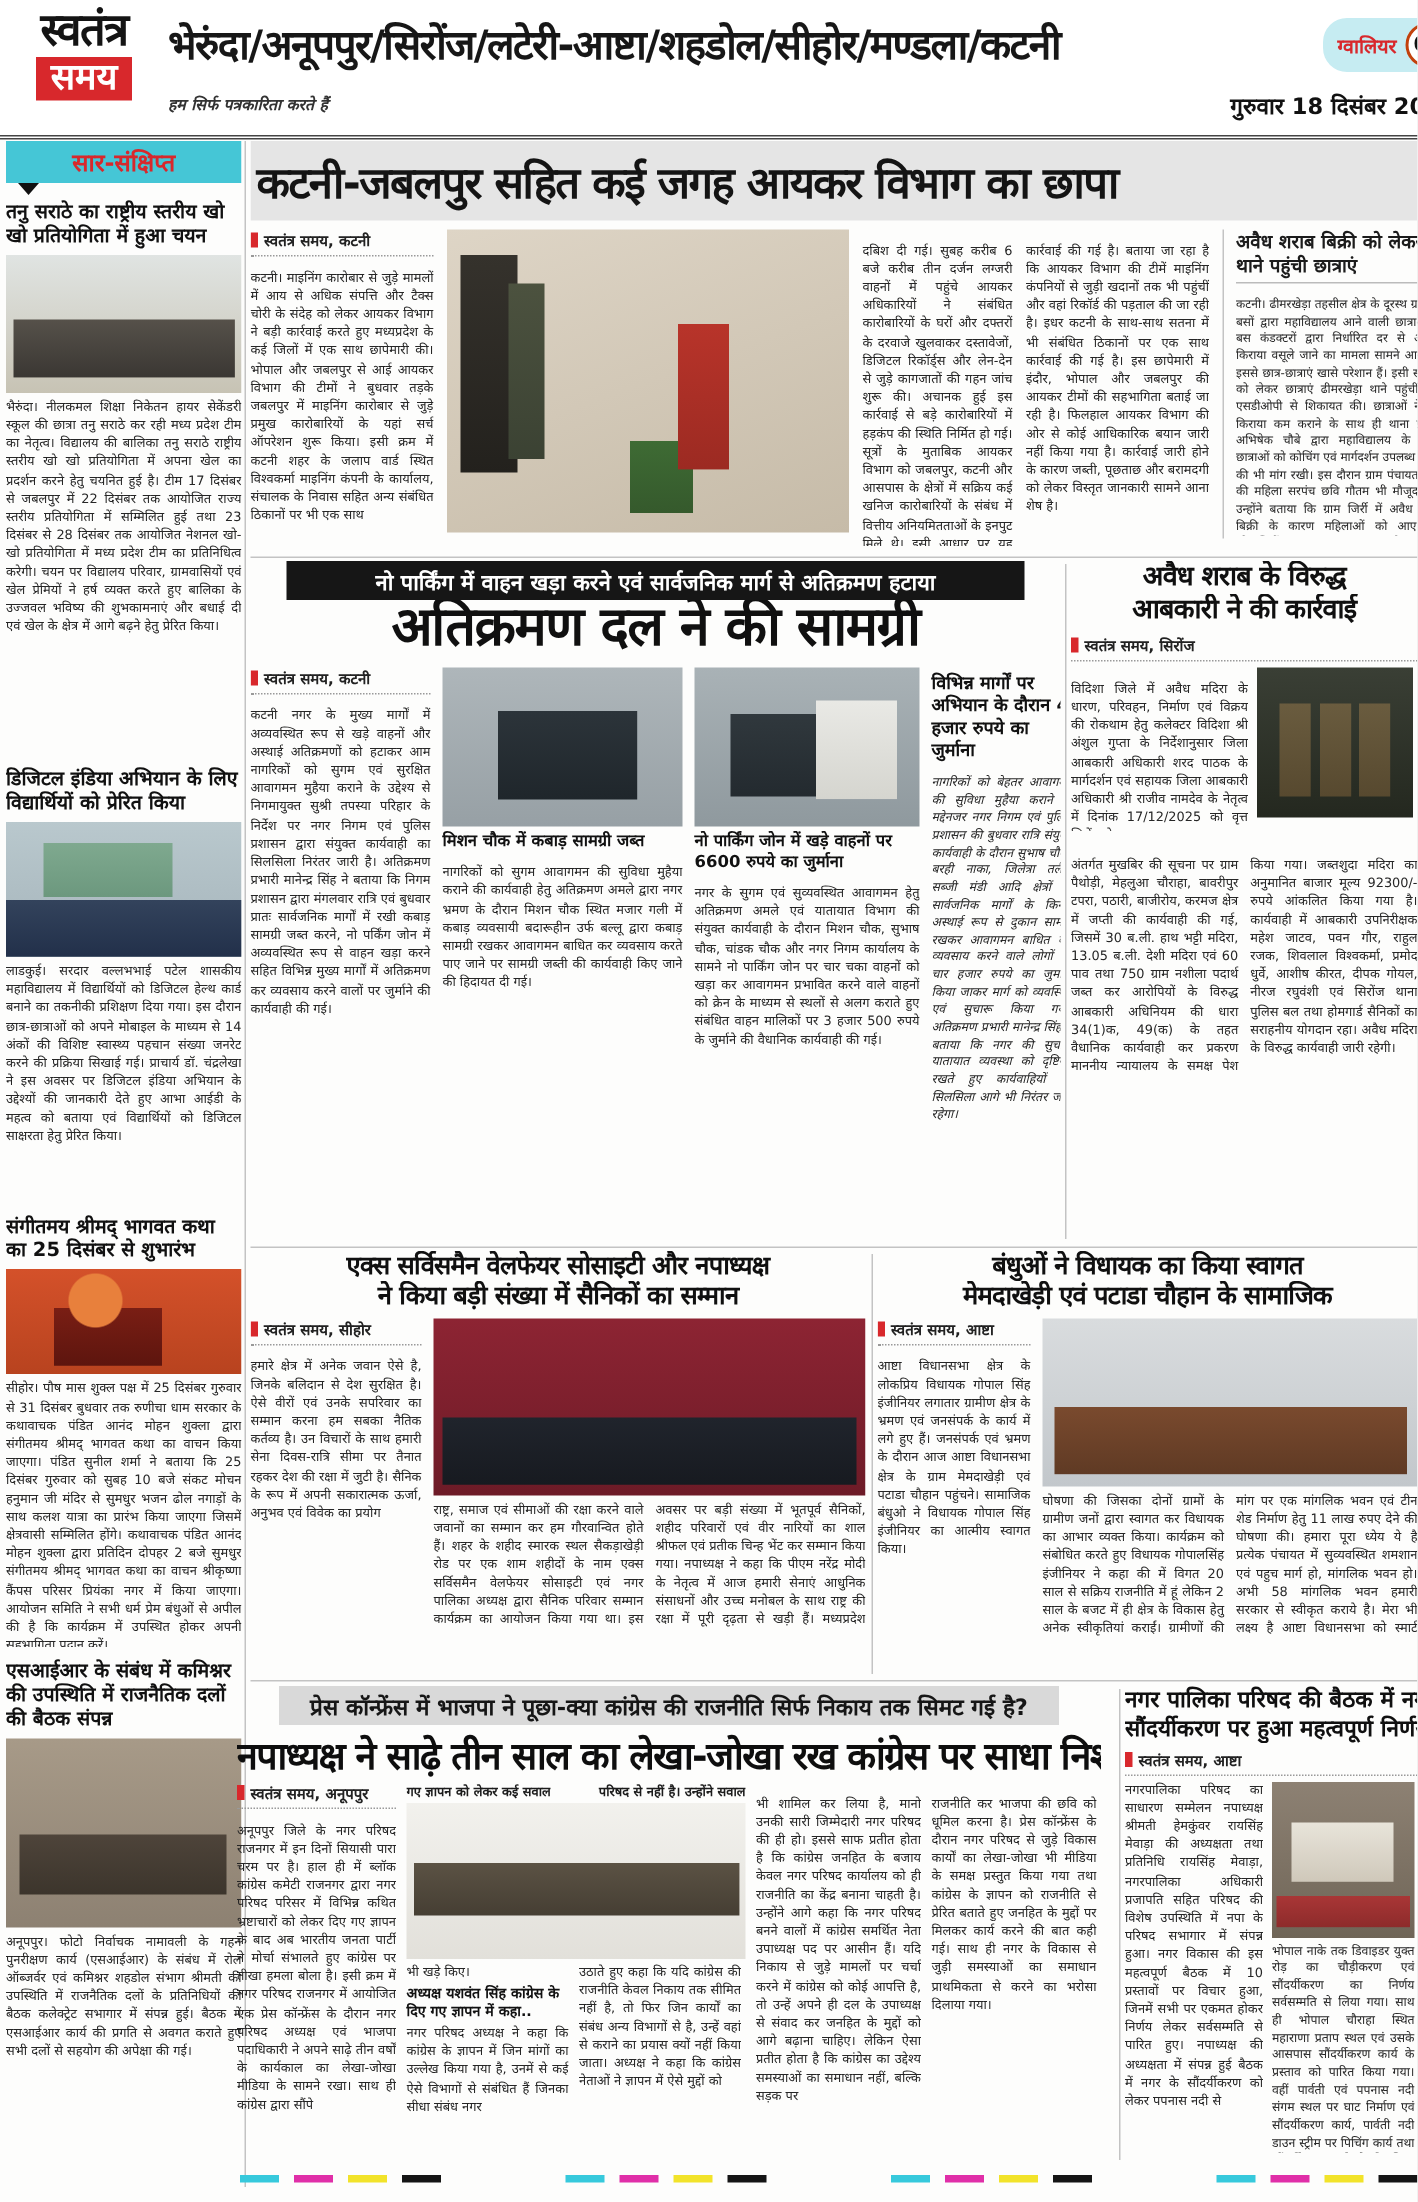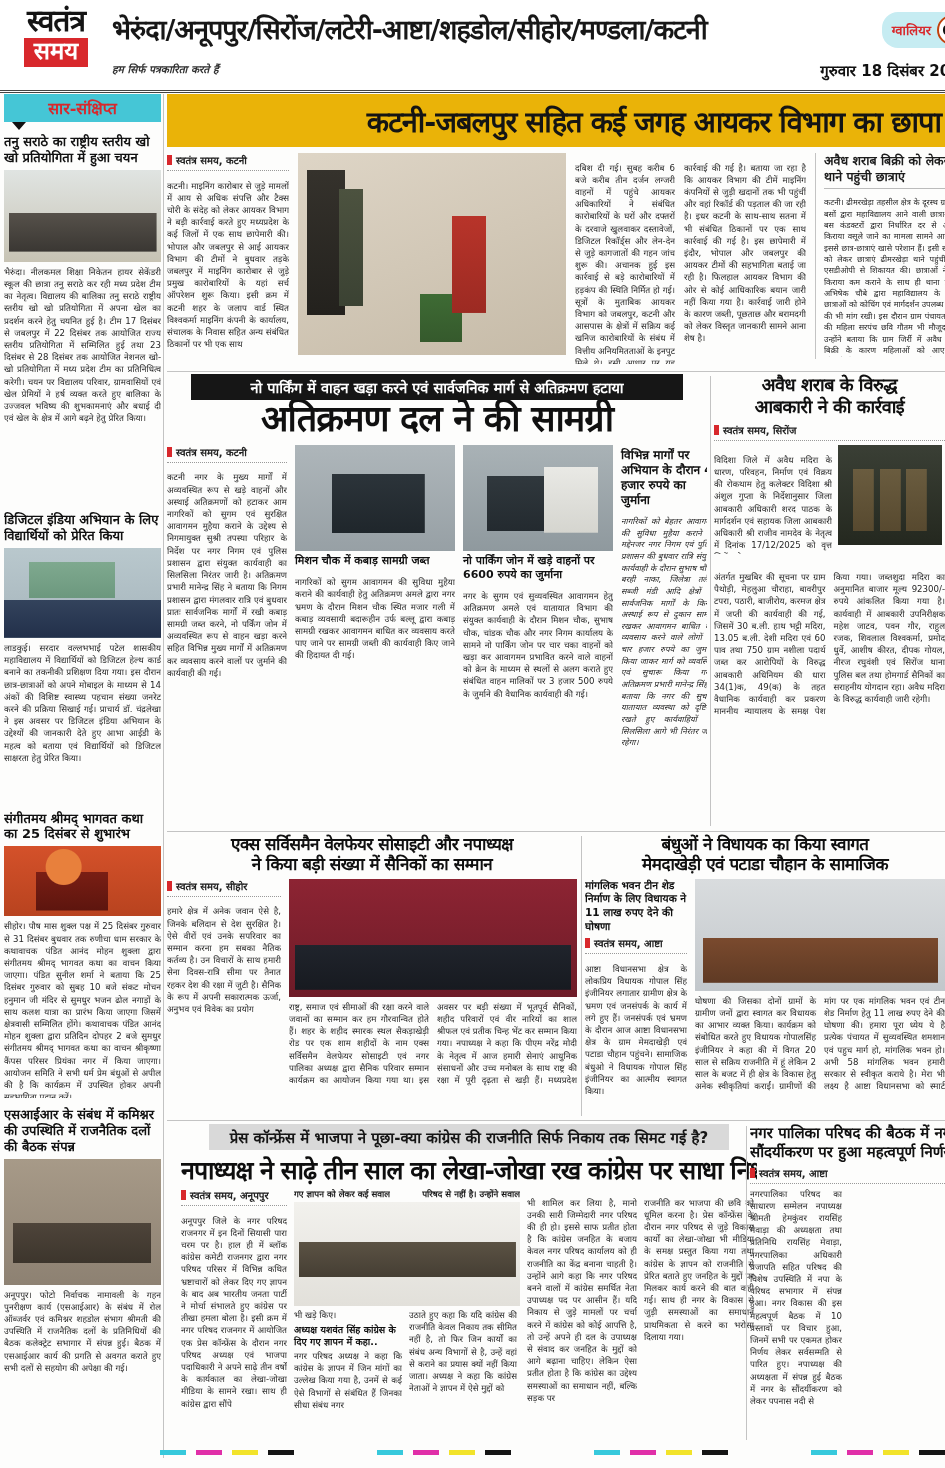--- a/index.html
+++ b/index.html
@@ -52,21 +52,21 @@
   .sidebar{position:absolute;left:4px;top:94px;width:157px;height:1368px;overflow:hidden;}
   .sb-banner{background:#45c6d6;color:#d8282c;font-weight:800;font-size:16px;text-align:center;
              padding:3px 5px;position:relative;}
   .sb-tri{width:0;height:0;border-left:7px solid transparent;border-right:7px solid transparent;
           border-top:8px solid #111;margin:0 0 4px 8px;}
   .sb-item h3{font-size:13px;line-height:1.22;font-weight:800;margin:4px 0 4px;color:#111;}
   .sb-item .ph{width:100%;}
   .sb-item .bodytext{margin-top:4px;}
   
   .top-article{position:absolute;left:167px;top:94px;width:778px;height:276px;overflow:hidden;}
-  .bar-headline{background:#eab308;font-size:29px;font-weight:800;text-align:right;
+  .bar-headline{background:#e5e5e5;font-size:29px;font-weight:800;text-align:left;
                 padding:7px 4px;letter-spacing:-1px;white-space:nowrap;overflow:hidden;color:#141414;}
   .ta-row{display:flex;gap:9px;margin-top:6px;height:206px;}
   
   .center-article{position:absolute;left:167px;top:374px;width:540px;height:454px;overflow:hidden;}
   .kicker{background:#161616;color:#fff;font-size:14.5px;font-weight:700;text-align:center;
           margin:0 24px;padding:3px 2px;white-space:nowrap;overflow:hidden;}
   .big-h{font-size:36px;font-weight:800;text-align:center;line-height:1.08;letter-spacing:-1px;
          white-space:nowrap;overflow:hidden;color:#101010;}
   .ca-row{display:flex;gap:8px;margin-top:6px;height:320px;}
   .ital .bodytext{font-style:italic;}
@@ -75,31 +75,31 @@
   .mid-h{font-size:18px;font-weight:800;text-align:center;line-height:1.2;letter-spacing:-0.5px;
          white-space:nowrap;overflow:hidden;color:#101010;}
   .ex-row{display:flex;gap:6px;margin:4px 0;}
   .twocol{column-count:2;column-gap:8px;}
   
   .servicemen{position:absolute;left:167px;top:834px;width:410px;height:284px;overflow:hidden;}
   .mla{position:absolute;left:585px;top:834px;width:360px;height:284px;overflow:hidden;}
   .mid-row{display:flex;gap:8px;margin-top:4px;height:215px;}
   .lead{font-weight:800;font-size:10.5px;line-height:1.3;margin-bottom:3px;color:#111;}
   
-  .press{position:absolute;left:181px;top:1124px;width:576px;height:320px;overflow:hidden;}
+  .press{position:absolute;left:158px;top:1124px;width:576px;height:320px;overflow:hidden;}
   .press-kicker{background:#d9d9d9;font-size:15px;font-weight:700;text-align:center;margin:0 28px;
                 padding:3px 2px;white-space:nowrap;overflow:hidden;color:#161616;}
   .press-h{font-size:25px;font-weight:800;text-align:center;letter-spacing:-1px;white-space:nowrap;
            overflow:hidden;margin:2px 0;color:#0e0e0e;}
   .pr-row{display:flex;gap:7px;height:248px;}
   .topline{font-size:8.6px;font-weight:700;white-space:nowrap;overflow:hidden;margin-bottom:2px;}
   .municipal{position:absolute;left:750px;top:1124px;width:195px;height:320px;overflow:hidden;}
   .mu-h{font-size:15px;font-weight:800;text-align:center;line-height:1.25;white-space:nowrap;
         overflow:hidden;color:#101010;}
-  .mu-row{display:flex;gap:6px;margin-top:3px;height:250px;flex-direction:column;}
+  .mu-row{display:flex;gap:6px;margin-top:3px;height:250px;}
   
   .cmyk{position:absolute;left:160px;top:1450px;width:785px;display:flex;justify-content:space-between;}
   .cmyk-g{display:flex;gap:10px;}
   .cmyk-g i{display:block;width:26px;height:5px;}
   .c1{background:#37c9dc;}.c2{background:#e02fa8;}.c3{background:#f2e32a;}.c4{background:#151515;}
 </style>
 </head>
 <body>
 
 <div class="page">
@@ -223,21 +223,20 @@
     </div>
   </section>
 
   <div class="vr" style="left:581px;top:836px;height:280px"></div>
 
   <section class="mla">
     <div class="mid-h" style="font-size:17px">बंधुओं ने विधायक का किया स्वागत</div>
     <div class="mid-h" style="font-size:17px">मेमदाखेड़ी एवं पटाडा चौहान के सामाजिक</div>
     <div class="mid-row">
       <div style="width:102px;flex:none">
-        <div class="lead">मांगलिक भवन टीन शेड निर्माण के लिए विधायक ने 11 लाख रुपए देने की घोषणा</div>
         <div class="byline">स्वतंत्र समय, आष्टा</div>
         <p class="bodytext" style="height:150px">आष्टा विधानसभा क्षेत्र के लोकप्रिय विधायक गोपाल सिंह इंजीनियर लगातार ग्रामीण क्षेत्र के भ्रमण एवं जनसंपर्क के कार्य में लगे हुए हैं। जनसंपर्क एवं भ्रमण के दौरान आज आष्टा विधानसभा क्षेत्र के ग्राम मेमदाखेड़ी एवं पटाडा चौहान पहुंचने। सामाजिक बंधुओ ने विधायक गोपाल सिंह इंजीनियर का आत्मीय स्वागत किया।</p>
       </div>
       <div style="flex:1">
         <div class="ph ph-mla" style="height:112px"></div>
         <p class="bodytext twocol" style="height:98px;margin-top:4px">घोषणा की जिसका दोनों ग्रामों के ग्रामीण जनों द्वारा स्वागत कर विधायक का आभार व्यक्त किया। कार्यक्रम को संबोधित करते हुए विधायक गोपालसिंह इंजीनियर ने कहा की में विगत 20 साल से सक्रिय राजनीति में हूं लेकिन 2 साल के बजट में ही क्षेत्र के विकास हेतु अनेक स्वीकृतियां कराईं। ग्रामीणों की मांग पर एक मांगलिक भवन एवं टीन शेड निर्माण हेतु 11 लाख रुपए देने की घोषणा की। हमारा पूरा ध्येय ये है प्रत्येक पंचायत में सुव्यवस्थित शमशान एवं पहुच मार्ग हो, मांगलिक भवन हो। अभी 58 मांगलिक भवन हमारी सरकार से स्वीकृत कराये है। मेरा भी लक्ष्य है आष्टा विधानसभा को स्मार्ट विकसित विधानसभा बनाना है और उसी ध्येय को लेकर काम कर रहा हु। अभी हमारी भाजपा की सरकार ने अनेक विकास कार्यों की घोषणा की।</p>
       </div>
     </div>
   </section>
 

